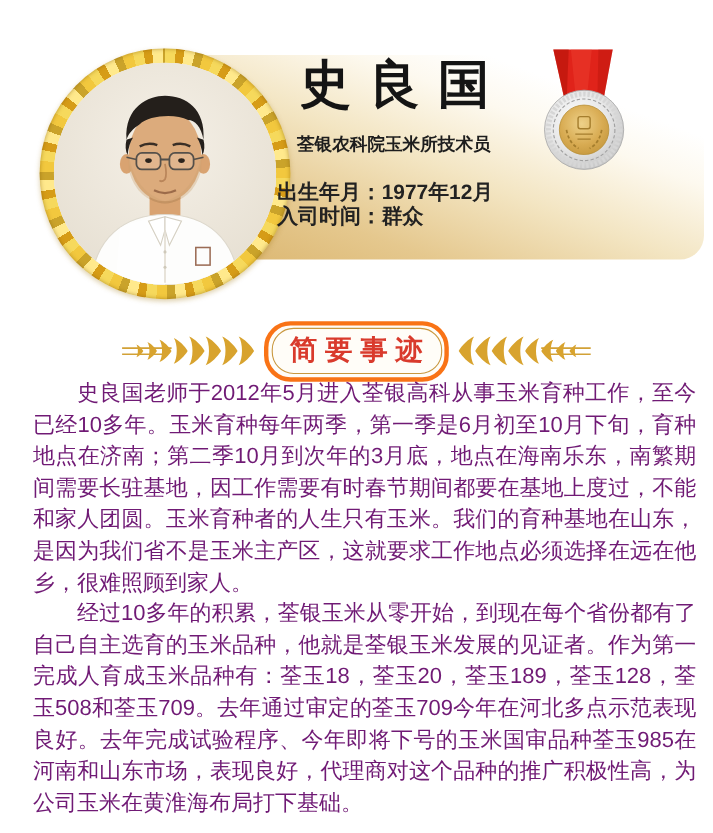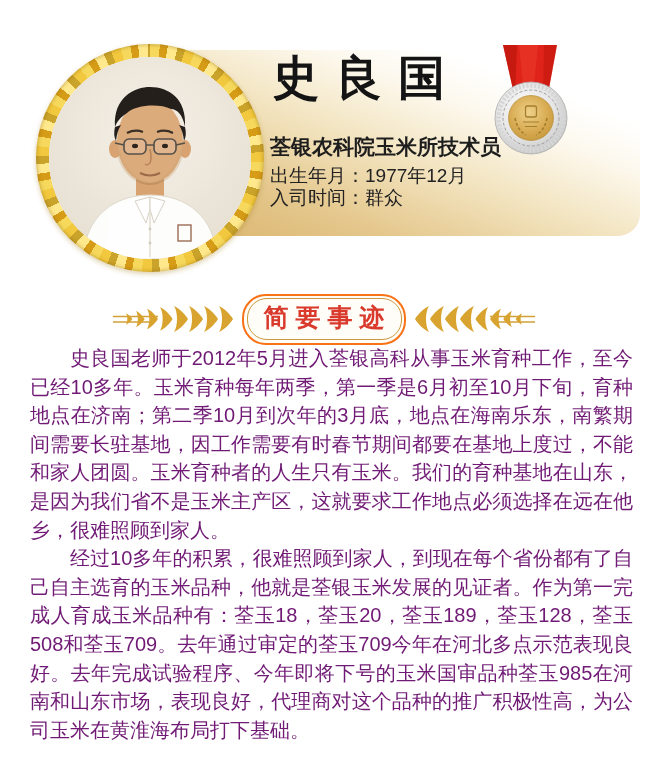--- a/index.html
+++ b/index.html
@@ -33,37 +33,37 @@
   }
   .photo svg{display:block;}
   .name{
     position:absolute;left:272px;top:52px;
     font-family:"DejaVu Serif",serif;font-weight:bold;
     font-size:47px;line-height:52px;letter-spacing:16px;color:#141414;
     white-space:nowrap;
   }
   .subtitle{
     position:absolute;left:270px;top:121px;
-    font-size:21px;font-weight:bold;color:#1d1d1d;white-space:nowrap;margin-top:12px;
+    font-size:16px;font-weight:bold;color:#1d1d1d;white-space:nowrap;
   }
   .info{
-    position:absolute;left:270px;top:165px;
-    font-size:19px;font-weight:normal;color:#222222;line-height:21.5px;
+    position:absolute;left:252px;top:165px;
+    font-size:19px;font-weight:bold;color:#222222;line-height:21.5px;
     white-space:nowrap;
   }
   .medal{position:absolute;left:486px;top:42px;}
 
   
   .section-row{
     height:46px;display:flex;align-items:center;justify-content:center;gap:5px;
   }
   .orn{flex:0 0 auto;}
   .orn.right{transform:scaleX(-1);}
   .badge{
-    border:2px solid #f97316;border-radius:24px;padding:2.5px;background:#fffdf8;
+    border:4px solid #f97316;border-radius:24px;padding:2.5px;background:#fffdf8;
   }
   .badge-inner{
     border:1.5px solid #c9983f;border-radius:20px;
     padding:2px 9px 5px 16px;
     font-size:25px;font-weight:bold;color:#d93a2c;letter-spacing:7px;
     white-space:nowrap;
   }
 
   
   .article{
@@ -215,16 +215,16 @@
         <use href="#chev" transform="translate(62,0)"></use>
         <use href="#chev" transform="translate(77,0)"></use>
         <use href="#chev" transform="translate(92,0)"></use>
         <use href="#chev" transform="translate(107,0)"></use>
       </g>
     </svg>
   </div>
 
   <div class="article">
     <p>史良国老师于2012年5月进入荃银高科从事玉米育种工作，至今已经10多年。玉米育种每年两季，第一季是6月初至10月下旬，育种地点在济南；第二季10月到次年的3月底，地点在海南乐东，南繁期间需要长驻基地，因工作需要有时春节期间都要在基地上度过，不能和家人团圆。玉米育种者的人生只有玉米。我们的育种基地在山东，是因为我们省不是玉米主产区，这就要求工作地点必须选择在远在他乡，很难照顾到家人。</p>
-    <p>经过10多年的积累，很难照顾到家人，到现在每个省份都有了自己自主选育的玉米品种，他就是荃银玉米发展的见证者。作为第一完成人育成玉米品种有：荃玉18，荃玉20，荃玉189，荃玉128，荃玉508和荃玉709。去年通过审定的荃玉709今年在河北多点示范表现良好。去年完成试验程序、今年即将下号的玉米国审品种荃玉985在河南和山东市场，表现良好，代理商对这个品种的推广积极性高，为公司玉米在黄淮海布局打下基础。</p>
+    <p>经过10多年的积累，荃银玉米从零开始，到现在每个省份都有了自己自主选育的玉米品种，他就是荃银玉米发展的见证者。作为第一完成人育成玉米品种有：荃玉18，荃玉20，荃玉189，荃玉128，荃玉508和荃玉709。去年通过审定的荃玉709今年在河北多点示范表现良好。去年完成试验程序、今年即将下号的玉米国审品种荃玉985在河南和山东市场，表现良好，代理商对这个品种的推广积极性高，为公司玉米在黄淮海布局打下基础。</p>
   </div>
 
 </div>
 
 </body></html>

